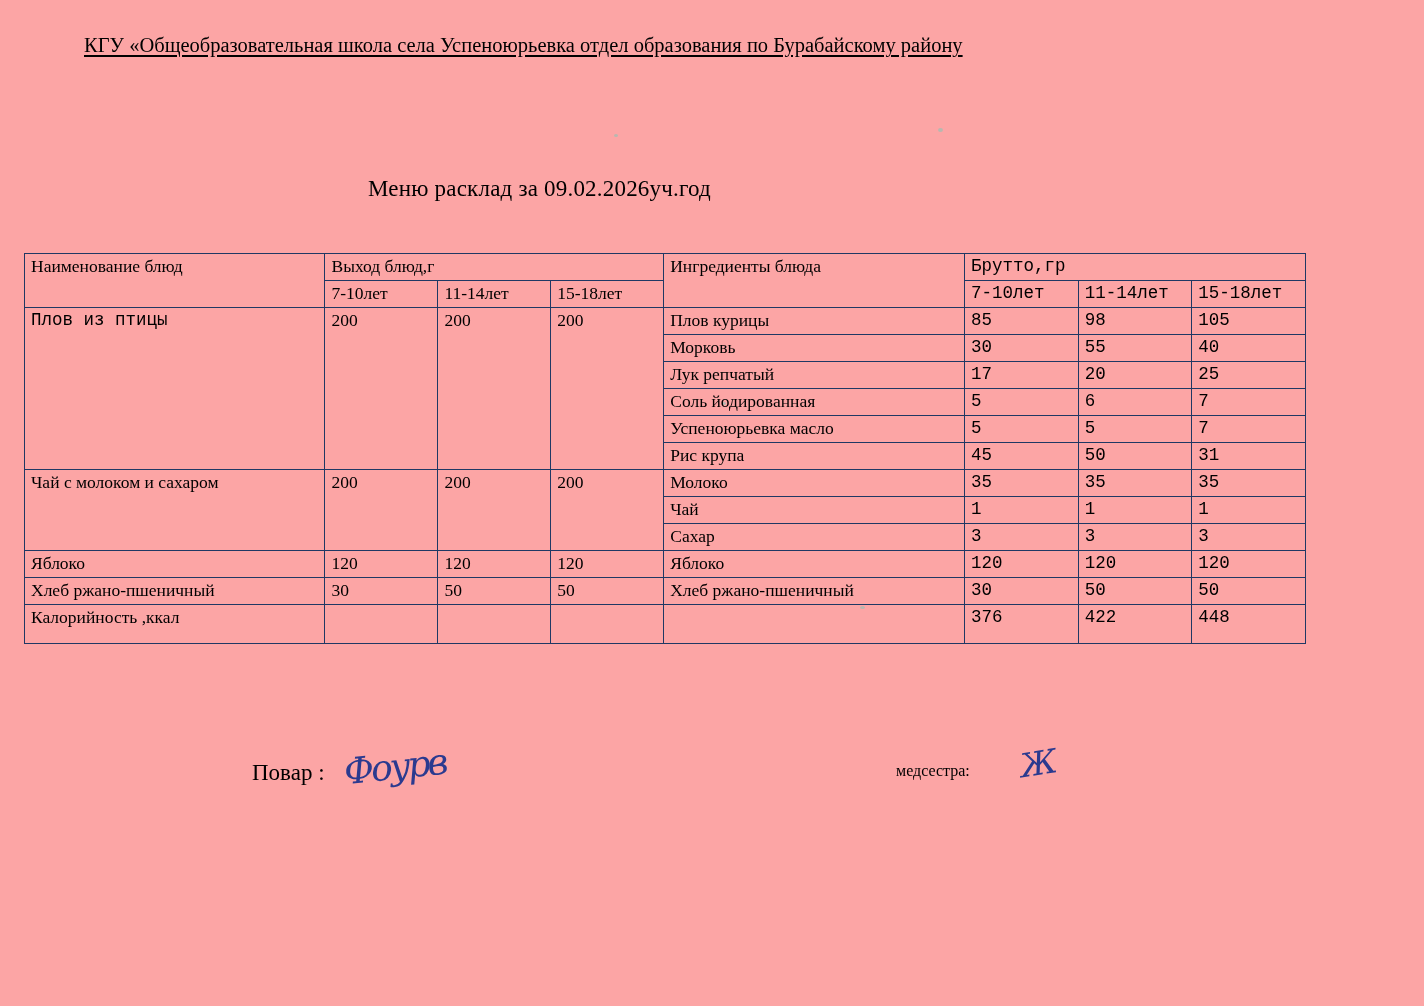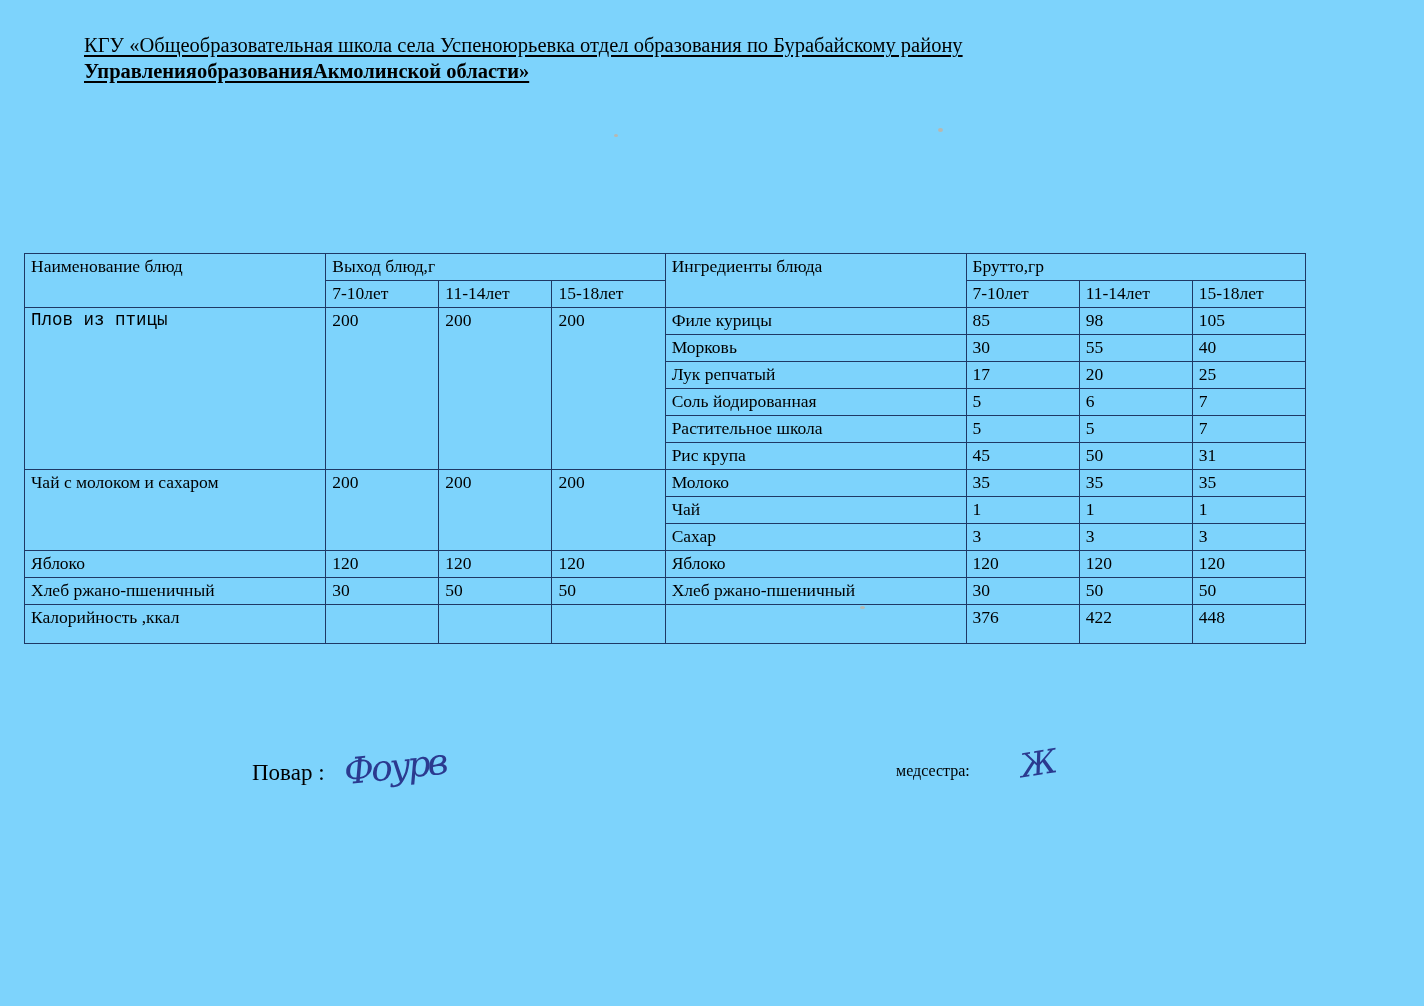--- a/index.html
+++ b/index.html
@@ -13,21 +13,21 @@
     position: relative;
     font-family: "Liberation Serif", serif;
     color: #000000;
     overflow: hidden;
   }
   .page {
     position: absolute;
     left: 0; top: 0;
     width: 1424px;
     height: 1006px;
-    background: #7dd3fc;
+    background: #fca5a5;
   }
   .header {
     position: absolute;
     left: 84px;
     top: 32px;
     width: 1240px;
     font-size: 20.5px;
     line-height: 26px;
     text-decoration: underline;
     text-underline-offset: 3px;
@@ -56,21 +56,21 @@
     border: 1px solid #1f3864;
     padding: 2px 6px;
     vertical-align: top;
     font-weight: normal;
     text-align: left;
     height: 22px;
   }
   .c-name  { width: 300px; }
   .c-out   { width: 104px; }
   .c-ingr  { width: 300px; }
-  .c-br    { width: 104px; }
+  .c-br    { width: 104px; font-family: Liberation Mono, monospace; }
 
   .bold { font-weight: bold; }
   .center { text-align: center; }
   .no-bottom { border-bottom: none !important; }
   .no-top { border-top: none !important; }
 
   .vmid { vertical-align: middle; font-family: Liberation Mono, monospace; }
   .vbot { vertical-align: bottom; }
 
   .sign-row {
@@ -122,23 +122,23 @@
   .s3 { left: 722px; top: 402px; width: 4px; height: 3px; }
   .s4 { left: 860px; top: 606px; width: 5px; height: 3px; }
 </style>
 </head>
 <body>
 
 <div class="page">
 
   <div class="header">
     <span class="line1">КГУ «Общеобразовательная школа села Успеноюрьевка отдел образования по Бурабайскому району</span>
-    <span class="line2">УправленияобразованияАкмолинской области»</span>
   </div>
 
+  <div class="doc-title">Меню расклад за 09.02.2026уч.год</div>
 
   <div class="speck s1"></div>
   <div class="speck s2"></div>
   <div class="speck s3"></div>
   <div class="speck s4"></div>
 
   <table class="menu">
     <tbody>
 
       <tr>
@@ -157,21 +157,21 @@
         <td class="c-br bold">7-10лет</td>
         <td class="c-br bold">11-14лет</td>
         <td class="c-br bold">15-18лет</td>
       </tr>
 
       <tr>
         <td class="c-name vmid" rowspan="6">Плов из птицы</td>
         <td class="c-out center vbot" rowspan="6">200</td>
         <td class="c-out center vbot" rowspan="6">200</td>
         <td class="c-out center vbot" rowspan="6">200</td>
-        <td class="c-ingr">Филе курицы</td>
+        <td class="c-ingr">Плов курицы</td>
         <td class="c-br">85</td>
         <td class="c-br">98</td>
         <td class="c-br">105</td>
       </tr>
       <tr>
         <td class="c-ingr">Морковь</td>
         <td class="c-br">30</td>
         <td class="c-br">55</td>
         <td class="c-br">40</td>
       </tr>
@@ -181,21 +181,21 @@
         <td class="c-br">20</td>
         <td class="c-br">25</td>
       </tr>
       <tr>
         <td class="c-ingr">Соль йодированная</td>
         <td class="c-br">5</td>
         <td class="c-br">6</td>
         <td class="c-br">7</td>
       </tr>
       <tr>
-        <td class="c-ingr">Растительное школа</td>
+        <td class="c-ingr">Успеноюрьевка масло</td>
         <td class="c-br">5</td>
         <td class="c-br">5</td>
         <td class="c-br">7</td>
       </tr>
       <tr>
         <td class="c-ingr">Рис крупа</td>
         <td class="c-br">45</td>
         <td class="c-br">50</td>
         <td class="c-br">31</td>
       </tr>

